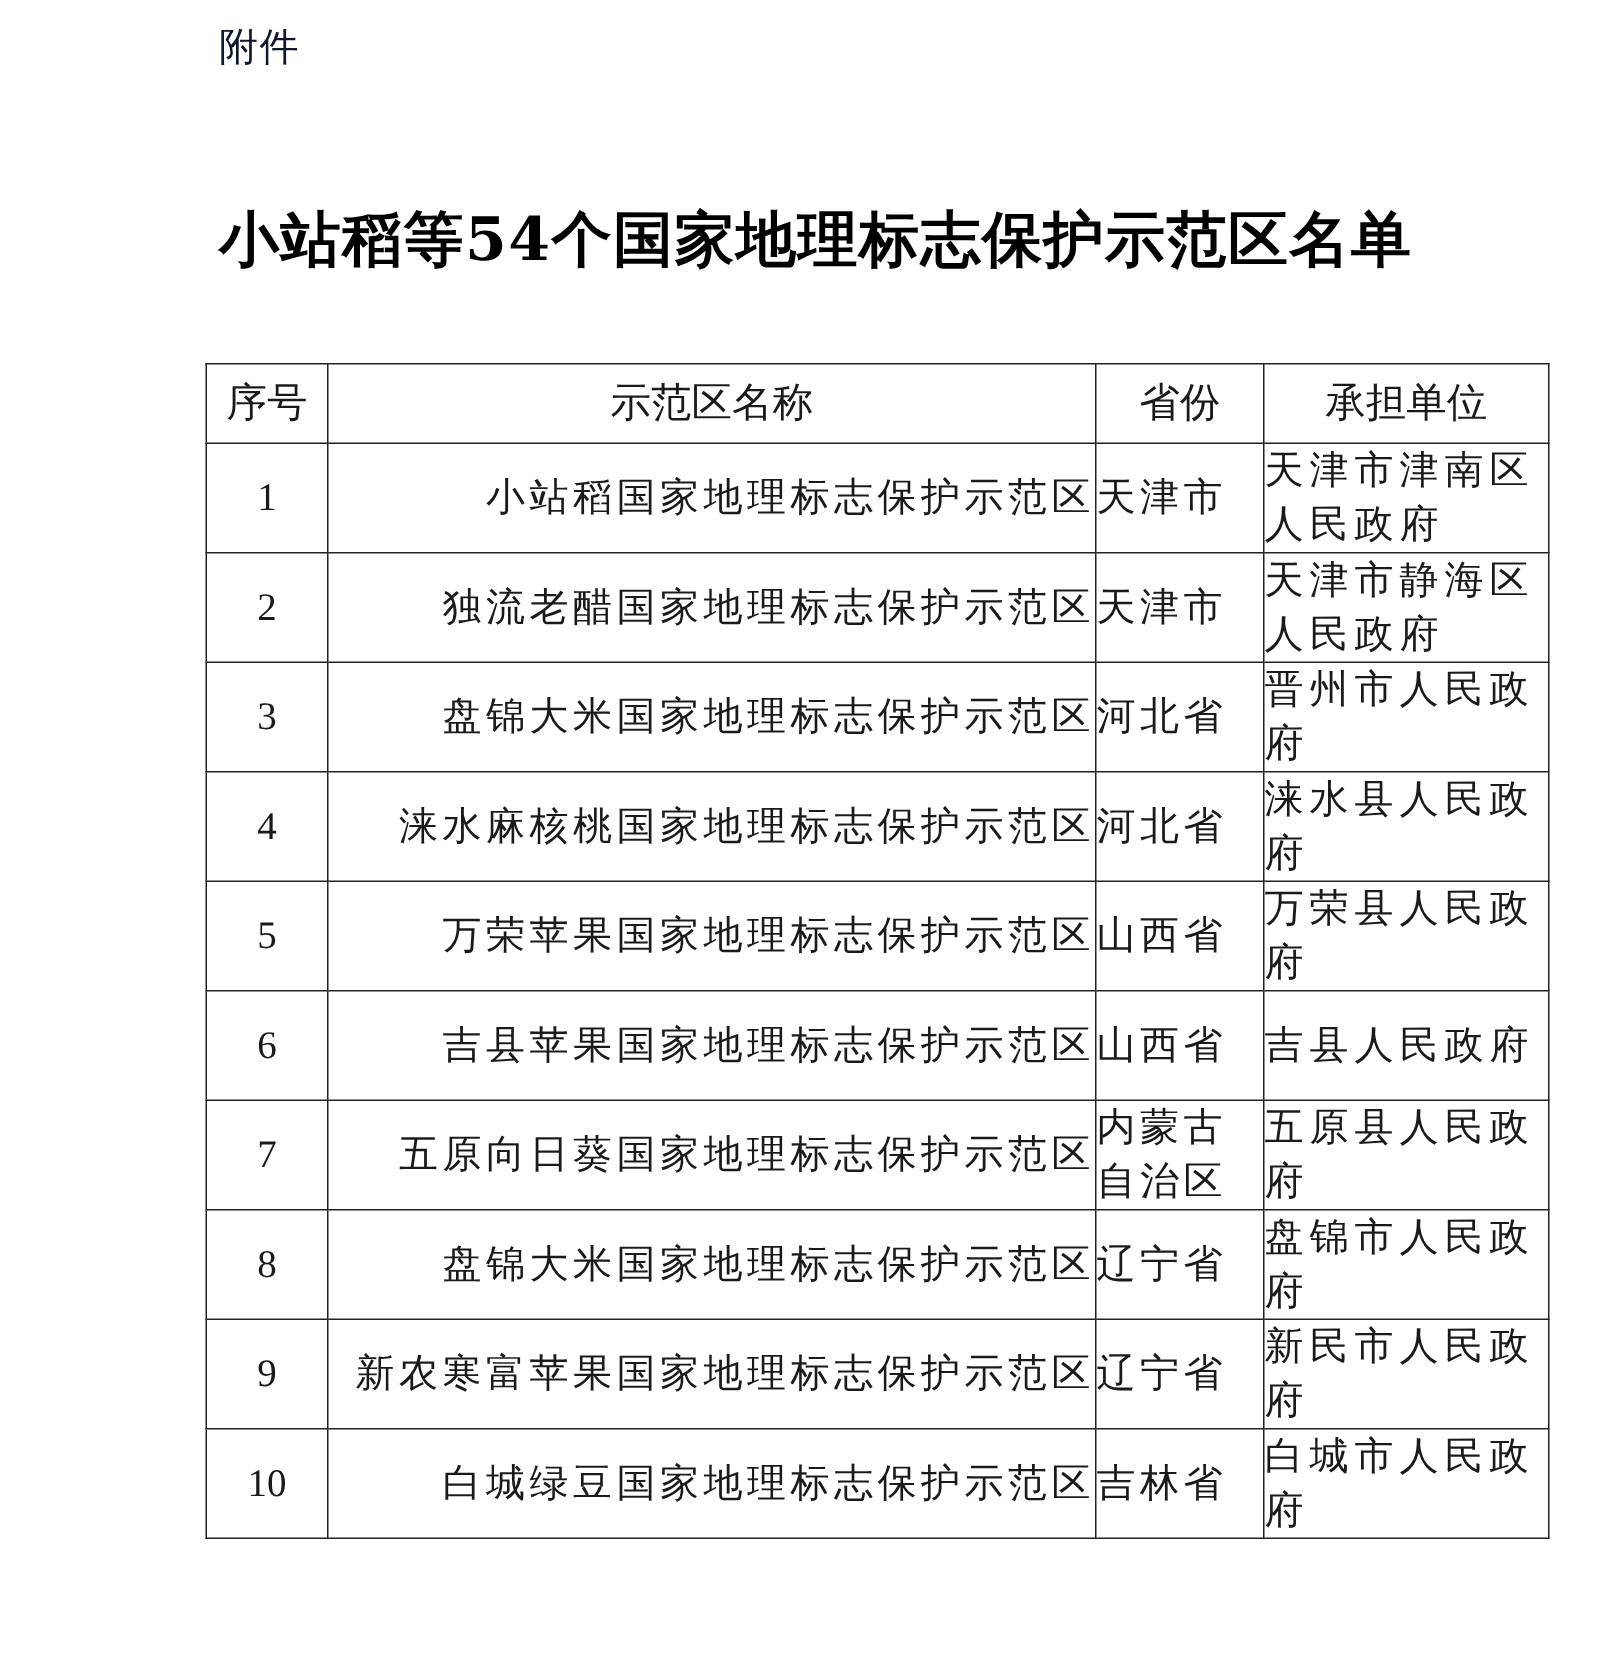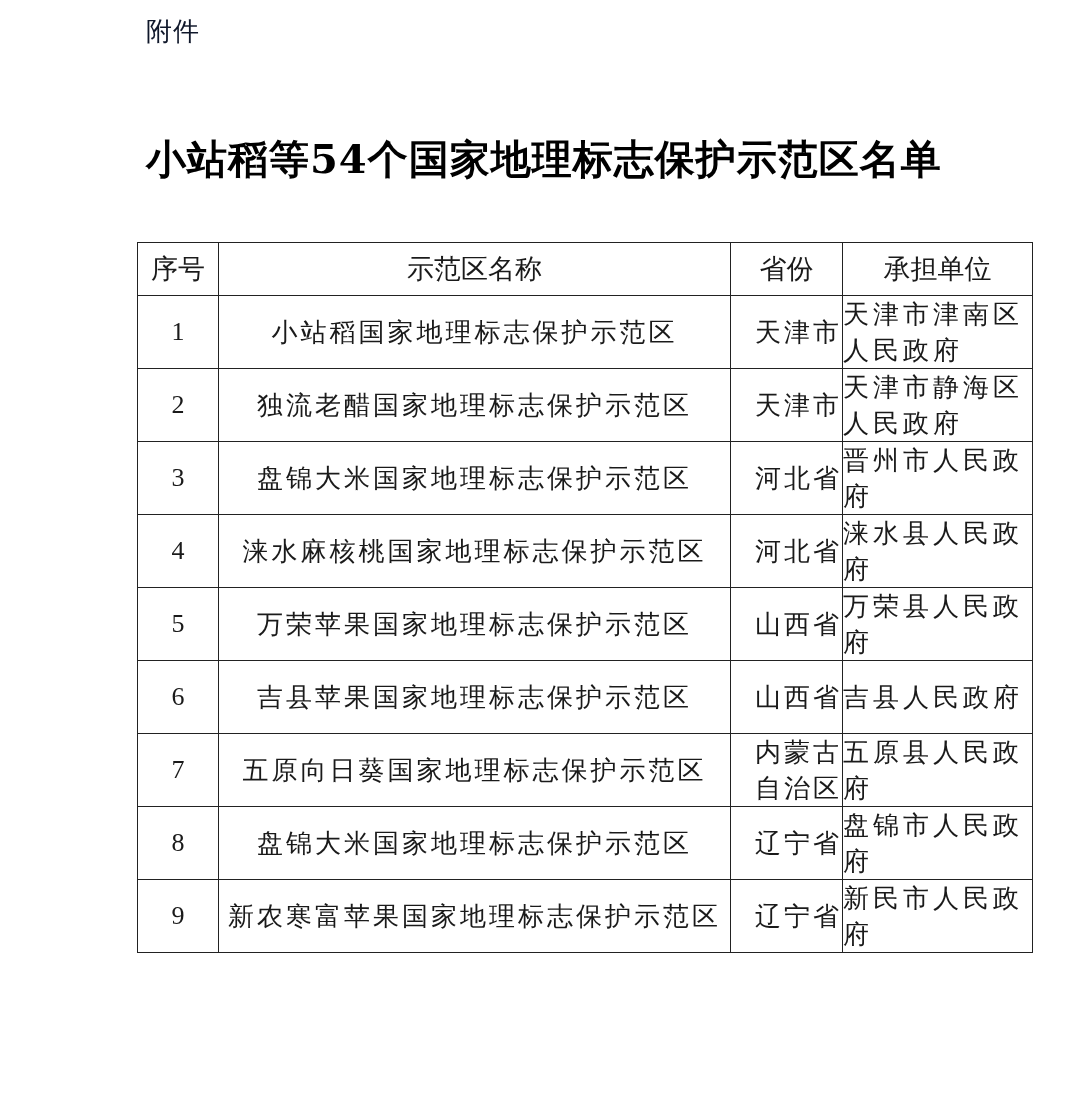--- a/index.html
+++ b/index.html
@@ -70,27 +70,27 @@
     col.c-no { width: 81px; }
     col.c-name { width: 512px; }
     col.c-prov { width: 112px; }
     col.c-unit { width: 190px; }
     td.cell-no {
       text-align: center;
       font-family: "Liberation Serif", "DejaVu Serif", serif;
       font-size: 28px;
     }
     td.cell-name {
-      text-align: center;
+      text-align: right;
       padding-left: 12px;
       padding-right: 30px;
       letter-spacing: 3px;
     }
     td.cell-prov {
-      text-align: right;
+      text-align: left;
       letter-spacing: 3px;
       padding: 0 4px;
     }
     td.cell-unit {
       text-align: left;
       padding-left: 13px;
       padding-right: 24px;
       letter-spacing: 4px;
       word-break: break-all;
     }
@@ -165,14 +165,20 @@
       <td class="cell-name">盘锦大米国家地理标志保护示范区</td>
       <td class="cell-prov">辽宁省</td>
       <td class="cell-unit">盘锦市人民政府</td>
     </tr>
     <tr>
       <td class="cell-no">9</td>
       <td class="cell-name">新农寒富苹果国家地理标志保护示范区</td>
       <td class="cell-prov">辽宁省</td>
       <td class="cell-unit">新民市人民政府</td>
     </tr>
+    <tr>
+      <td class="cell-no">10</td>
+      <td class="cell-name">白城绿豆国家地理标志保护示范区</td>
+      <td class="cell-prov">吉林省</td>
+      <td class="cell-unit">白城市人民政府</td>
+    </tr>
   </tbody>
 </table>
 
 </body></html>

